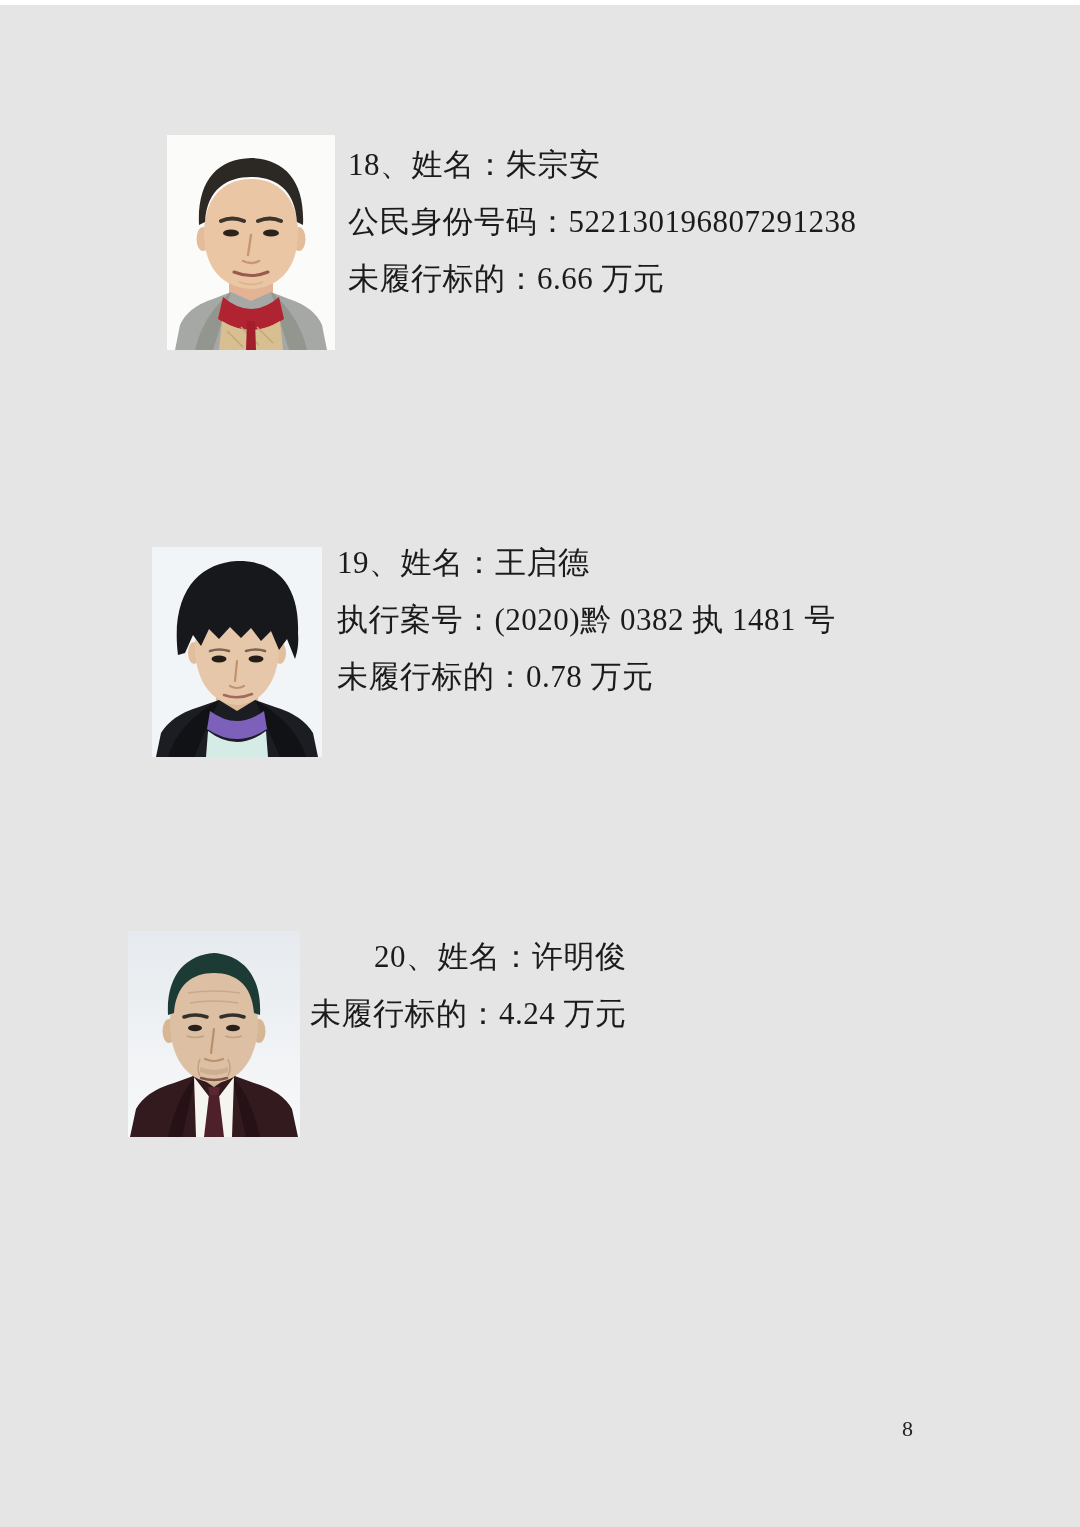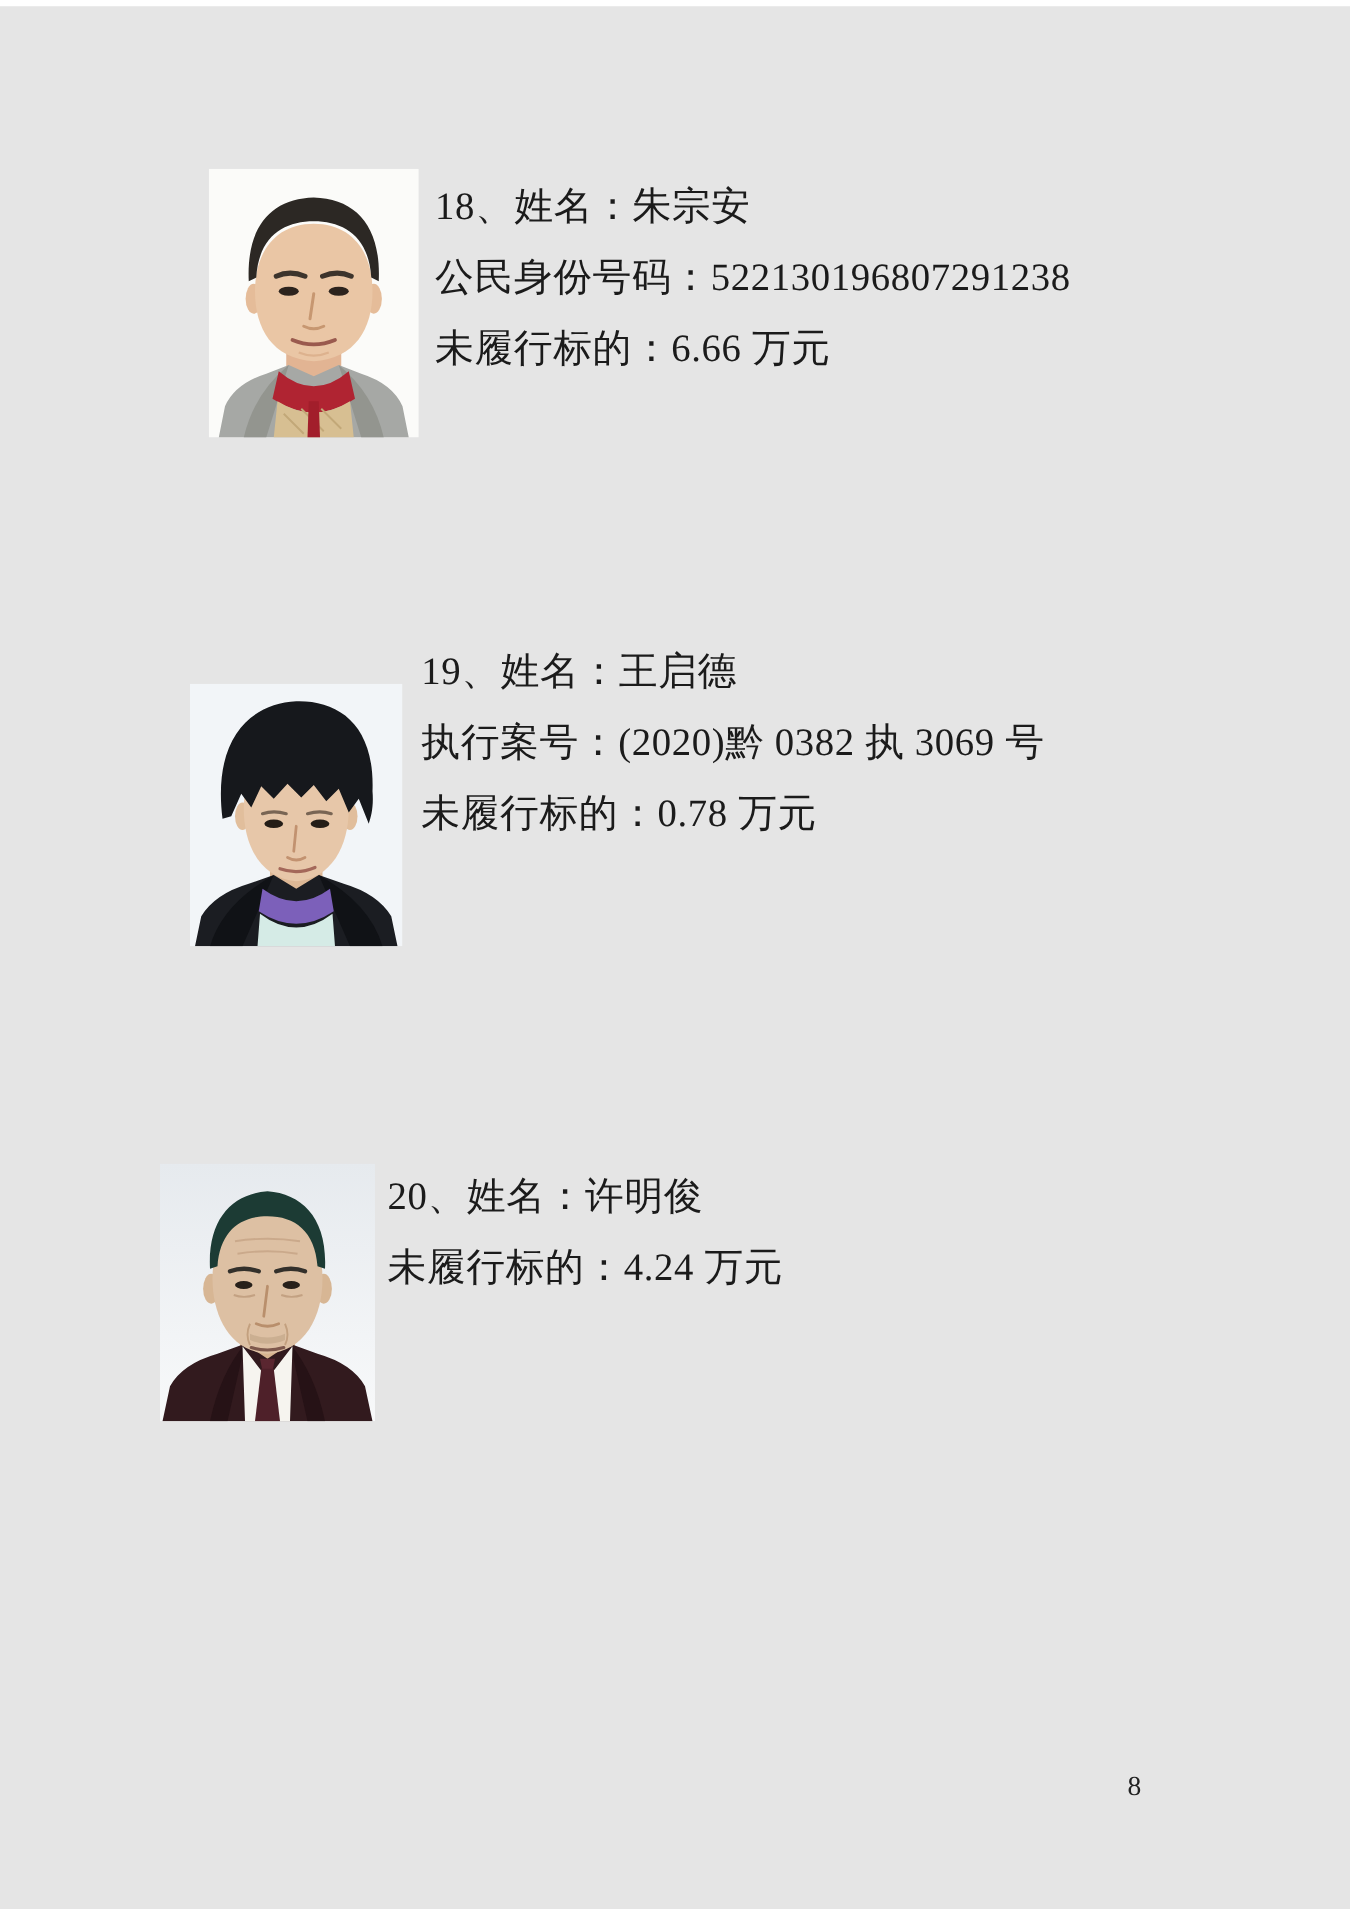--- a/index.html
+++ b/index.html
@@ -22,24 +22,24 @@
     line-height: 57px;
     letter-spacing: 0.5px;
     white-space: pre;
     color: #1b1b1b;
   }
   
   .e1 .photo { left: 167px; top: 130px; width: 168px; height: 215px; }
   .e1 .info  { left: 348px; top: 131px; }
   
   .e2 .photo { left: 152px; top: 542px; width: 170px; height: 210px; }
-  .e2 .info  { left: 337px; top: 503px; }
+  .e2 .info  { left: 337px; top: 529px; }
   
   .e3 .photo { left: 128px; top: 926px; width: 172px; height: 206px; }
-  .e3 .info  { left: 310px; top: 923px; }
+  .e3 .info  { left: 310px; top: 923px; text-align: right; }
 
   .page-number {
     position: absolute;
     left: 902px;
     top: 1410px;
     font-size: 22px;
     line-height: 28px;
     color: #222;
   }
 </style>
@@ -95,21 +95,21 @@
         <path d="M26,108 C18,44 48,16 85,14 C118,13 148,32 146,86 C147,98 145,106 143,112 L135,92 L127,103 L119,84 L109,94 L99,81 L89,91 L78,80 L67,92 L57,82 L49,99 L41,88 L33,106 Z" fill="#16181c"></path>
         <path d="M58,104 Q67,101 77,104 M94,104 Q104,101 113,104" stroke="#4a3c30" stroke-width="2.5" stroke-linecap="round" fill="none" opacity="0.7"></path>
         <ellipse cx="67" cy="112" rx="7.5" ry="3.4" fill="#241d17"></ellipse>
         <ellipse cx="104" cy="112" rx="7.5" ry="3.4" fill="#241d17"></ellipse>
         <path d="M85,114 L83,134 M78,139 Q85,143 92,139" stroke="#c29270" stroke-width="2.2" stroke-linecap="round" fill="none"></path>
         <path d="M72,148 Q86,153 100,147" stroke="#a4685a" stroke-width="2.6" stroke-linecap="round" fill="none"></path>
       </svg>
     </figure>
     <div class="info">
       <p class="line"><span>19、</span><span>姓名：</span><span>王启德</span></p>
-      <p class="line"><span>执行案号：</span><span>(2020)黔 0382 执 3069 号</span></p>
+      <p class="line"><span>执行案号：</span><span>(2020)黔 0382 执 1481 号</span></p>
       <p class="line"><span>未履行标的：</span><span>0.78 万元</span></p>
     </div>
   </section>
 
   <section class="entry e3">
     <figure class="photo">
       <svg viewBox="0 0 172 206" xmlns="http://www.w3.org/2000/svg">
         <defs>
           <linearGradient id="bg3" x1="0" y1="0" x2="0" y2="1">
             <stop offset="0" stop-color="#e6eaee"></stop>

